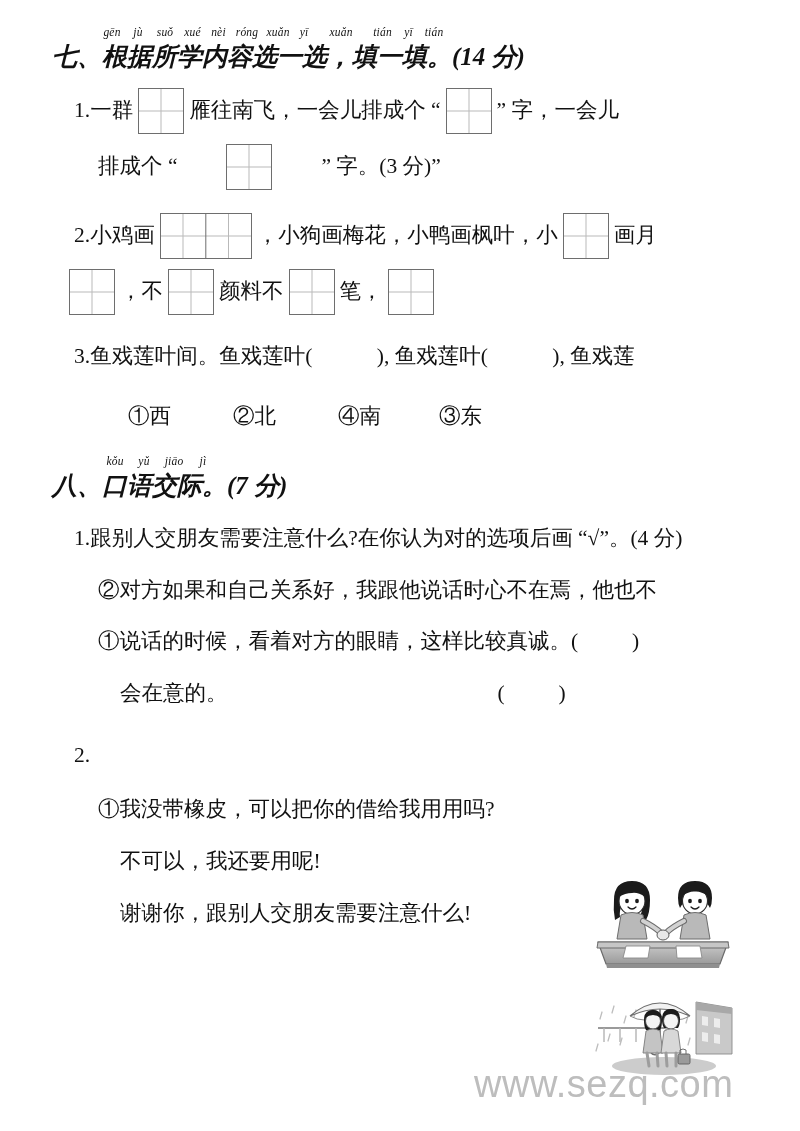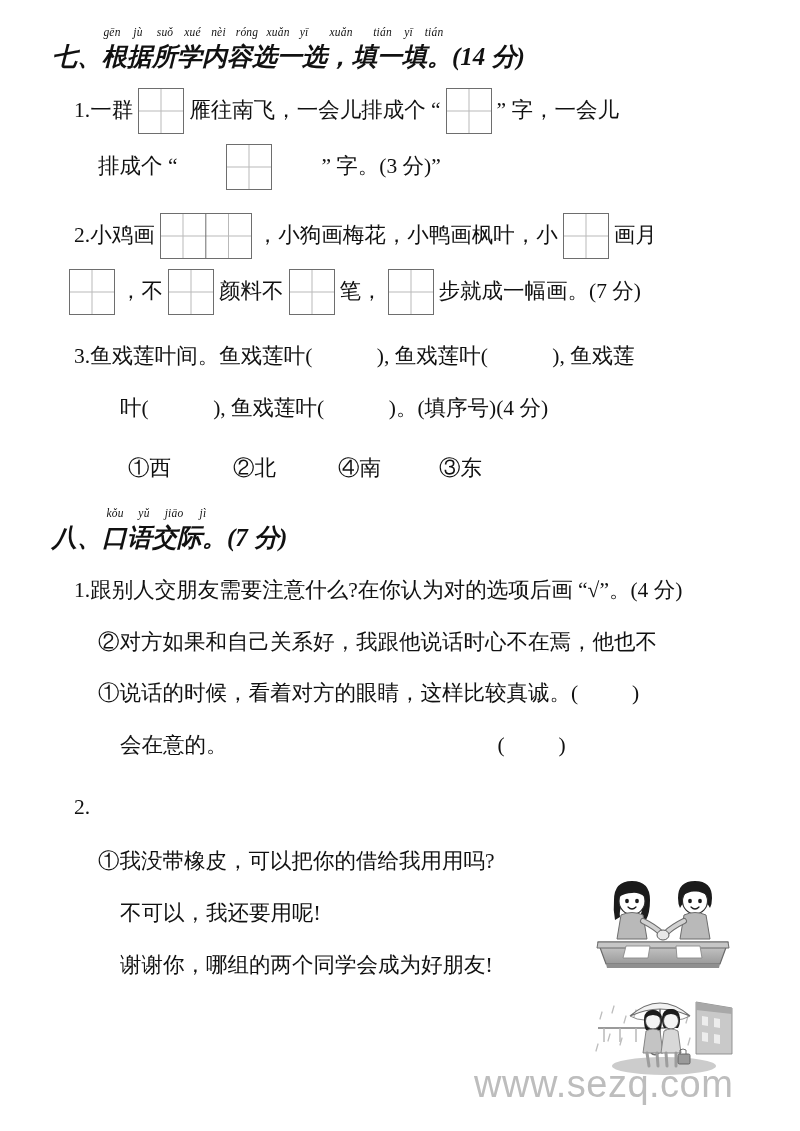--- a/index.html
+++ b/index.html
@@ -202,31 +202,27 @@
   </div>
 
   <div class="qline r2" style="padding-left:12px;">
     <span class="tzg"></span>
     <span class="txt">，不</span>
     <span class="tzg"></span>
     <span class="txt">颜料不</span>
     <span class="tzg"></span>
     <span class="txt">笔，</span>
     <span class="tzg"></span>
-    <span class="txt">步就成一幅画。(7 分)</span>
   </div>
 
   <div class="qline indent-1" style="height:52px; margin-top:12px;">
     <span class="numlbl">3.</span>
       <span class="txt blank-paren">鱼戏莲叶间。鱼戏莲叶(            ), 鱼戏莲叶(            ), 鱼戏莲</span>
   </div>
 
-  <div class="qline indent-3" style="height:52px;">
-    <span class="txt blank-paren">叶(            ), 鱼戏莲叶(            )。(填序号)(4 分)</span>
-  </div>
 
   <div class="qline" style="height:44px; padding-left:76px;align-items:flex-end;">
     <span class="txt">①西</span>
     <span style="display:inline-block;width:62px"></span>
     <span class="txt">②北</span>
     <span style="display:inline-block;width:62px"></span>
     <span class="txt">④南</span>
     <span style="display:inline-block;width:58px"></span>
     <span class="txt">③东</span>
   </div>
@@ -264,21 +260,21 @@
   <div class="qline indent-2" style="height:52px;">
     <span class="txt">①我没带橡皮，可以把你的借给我用用吗?</span>
   </div>
 
   <div class="qline indent-3" style="height:52px;">
     <span class="txt">不可以，我还要用呢!</span>
   </div>
 
 
   <div class="qline indent-3" style="height:52px;">
-    <span class="txt">谢谢你，哪组的两个同学会成为好朋友!</span>
+    <span class="txt">谢谢你，跟别人交朋友需要注意什么!</span>
   </div>
 
   <div class="illus" style="left:588px; top:878px;">
     <svg width="150" height="108" viewBox="0 0 150 108" xmlns="http://www.w3.org/2000/svg">
       <defs>
         <linearGradient id="deskg" x1="0" y1="0" x2="0" y2="1">
           <stop offset="0%" stop-color="#cfcfcf"></stop>
           <stop offset="100%" stop-color="#9a9a9a"></stop>
         </linearGradient>
       </defs>

